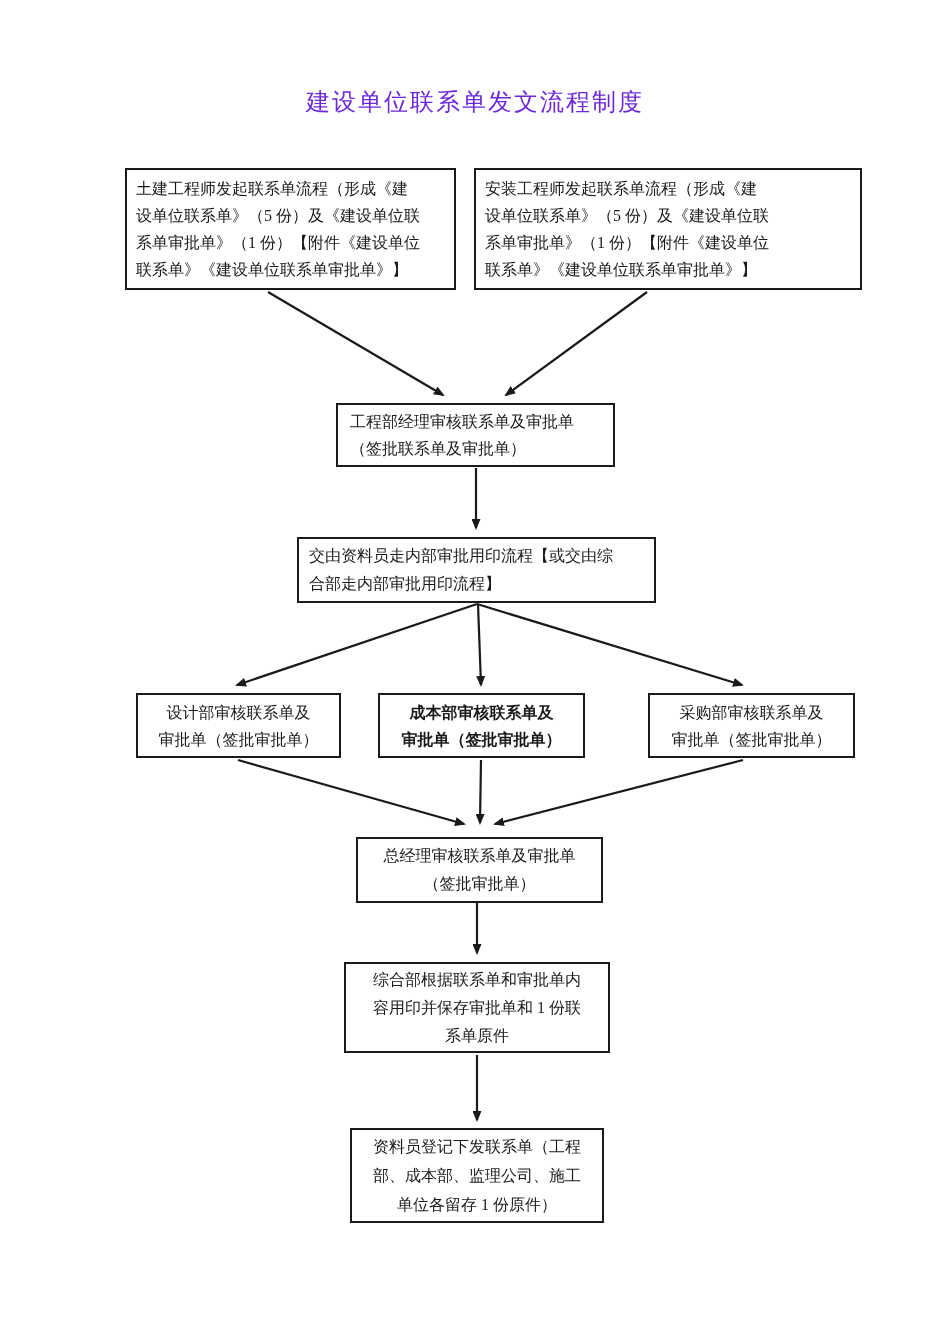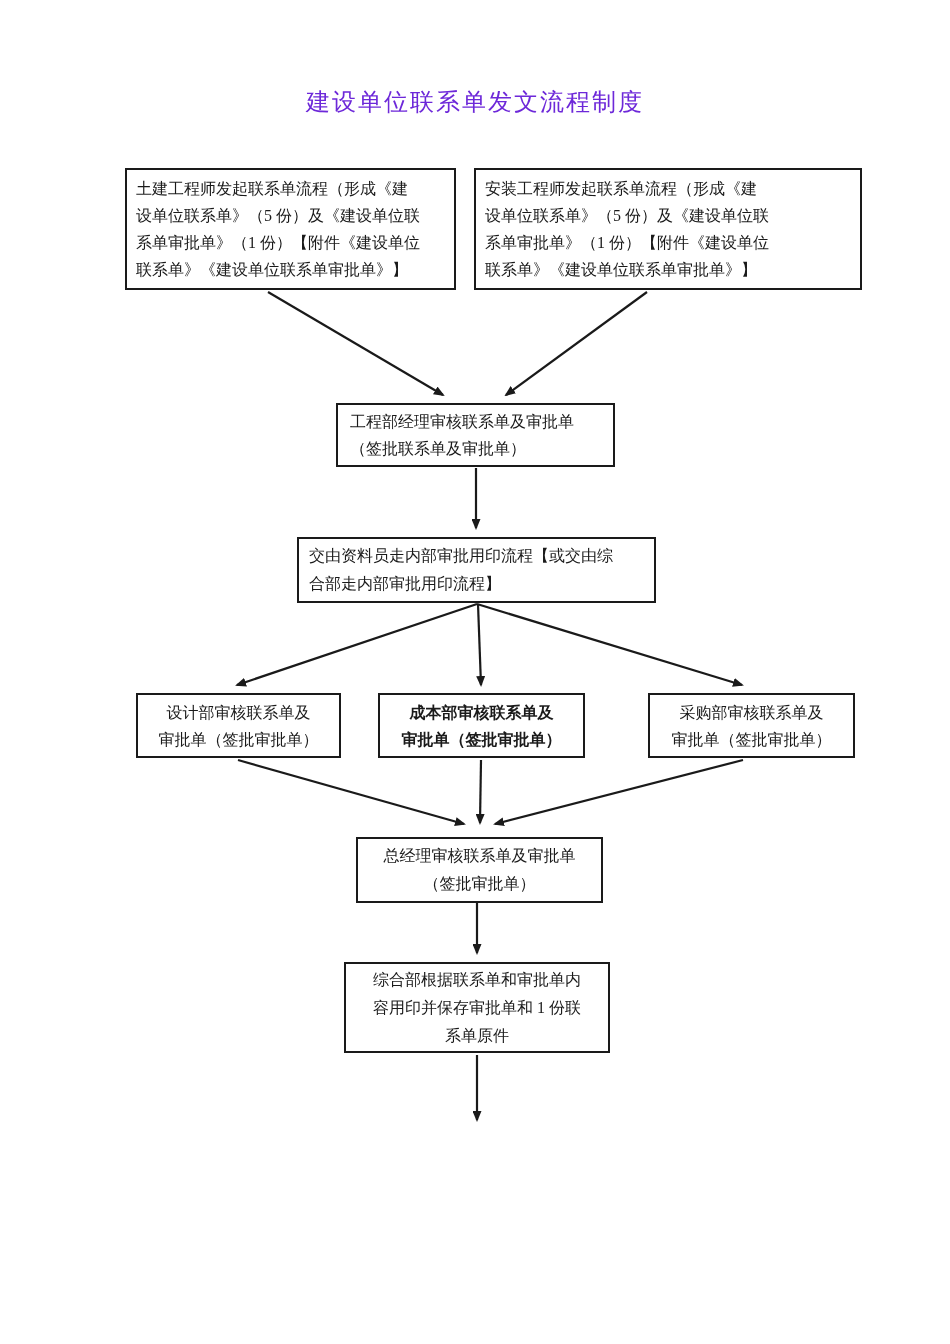--- a/index.html
+++ b/index.html
@@ -137,14 +137,19 @@
     <div class="txt">总经理审核联系单及审批单
 （签批审批单）</div>
   </div>
 
   <div id="node-admin" class="node align-center">
     <div class="txt">综合部根据联系单和审批单内
 容用印并保存审批单和 1 份联
 系单原件</div>
   </div>
 
+  <div id="node-clerk" class="node align-center">
+    <div class="txt">资料员登记下发联系单（工程
+部、成本部、监理公司、施工
+单位各留存 1 份原件）</div>
+  </div>
 
 </div>
 
 </body></html>

